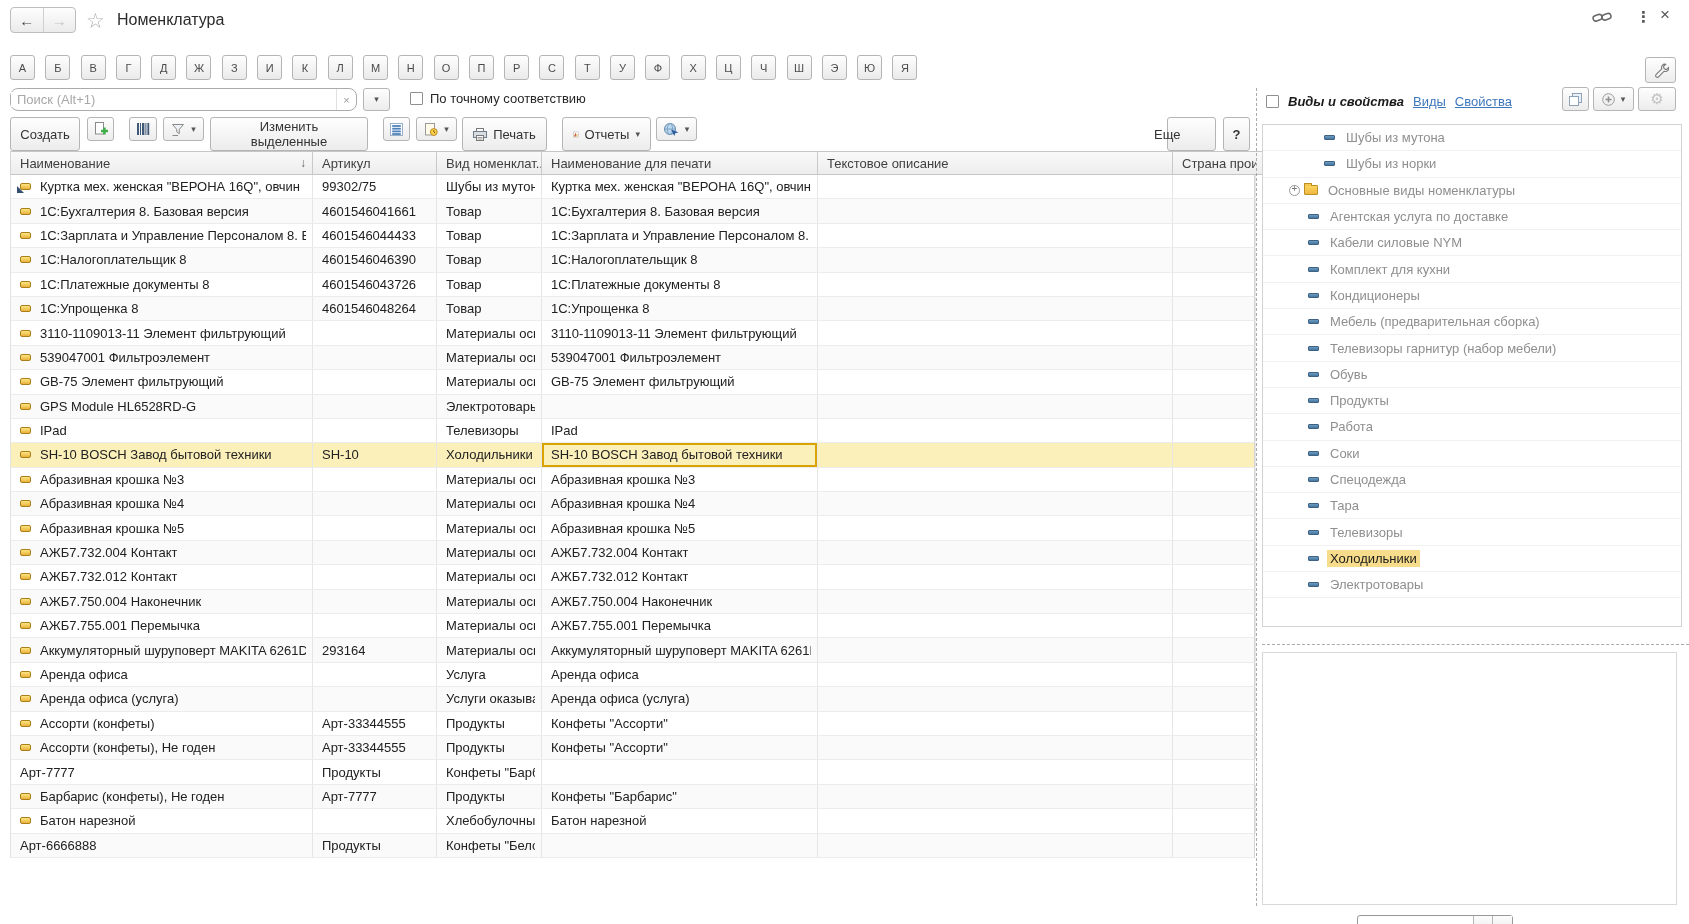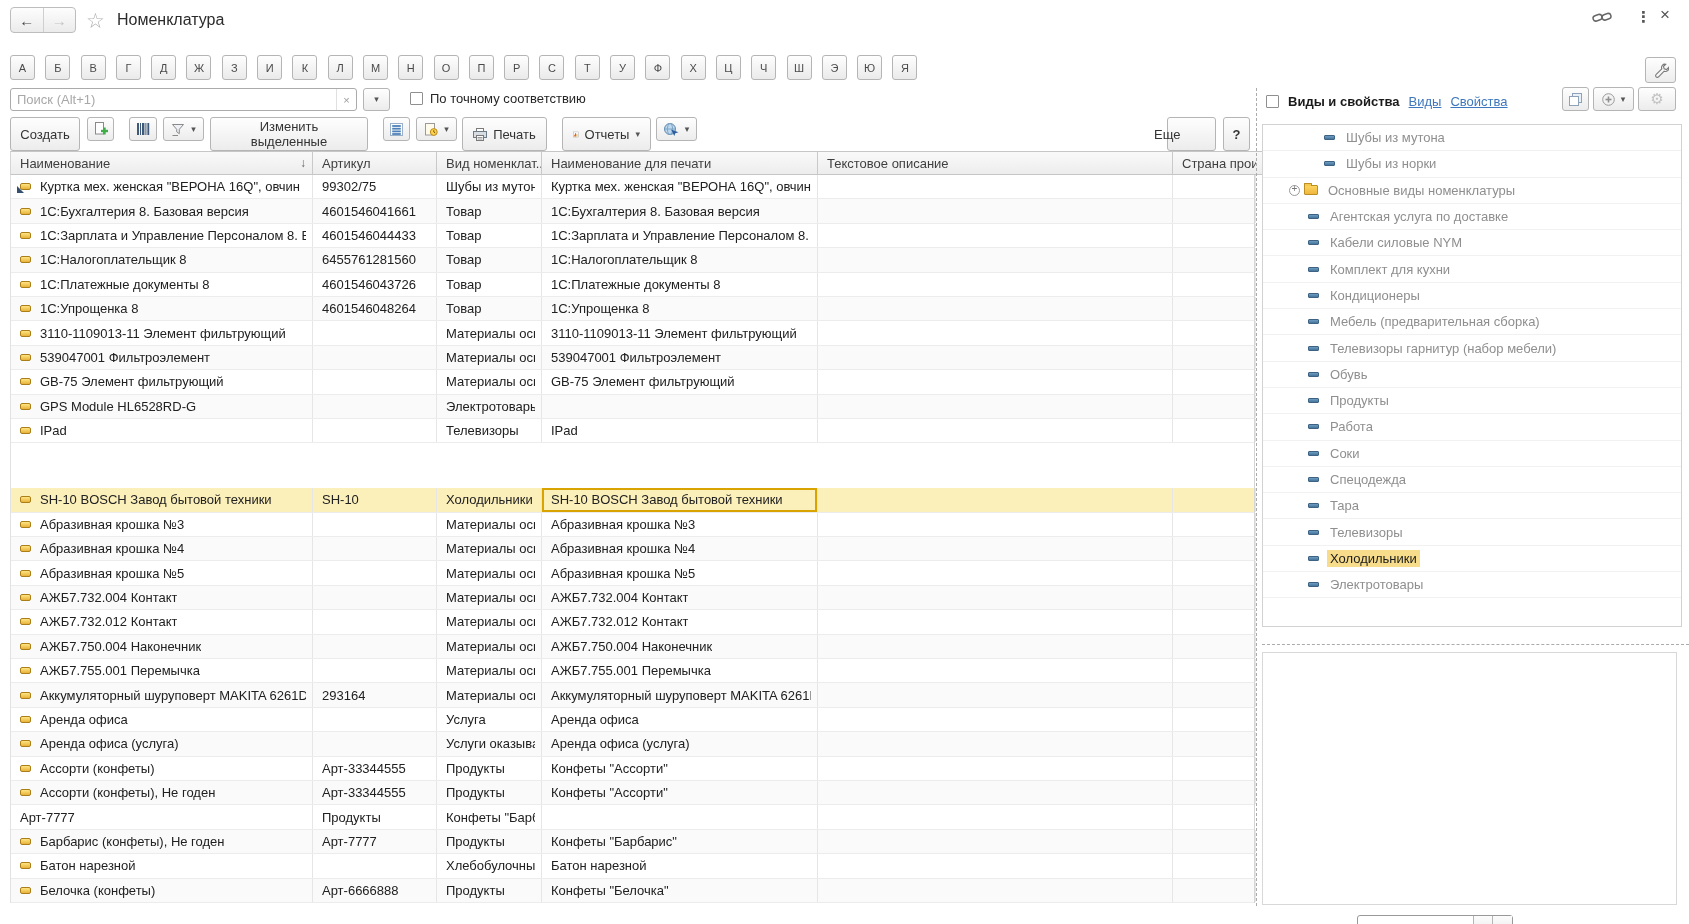--- a/index.html
+++ b/index.html
@@ -25,53 +25,53 @@
   .win-ico { position:absolute; top:9px; color:#555; }
 
   
   .alphabet { position:absolute; left:10px; top:55px; display:flex; column-gap:10.3px; }
   .abc-btn { width:25px; height:25px; border:1px solid #b5b5b5; border-radius:3px;
     background:linear-gradient(#fefefe,#eaeaea); font-size:11px; color:#4a4a4a;
     display:flex; align-items:center; justify-content:center; }
 
   
   .search-box { position:absolute; left:10px; top:88px; width:347px; height:23px; border:1px solid #ababab;
-    border-radius:3px; background:#fff; display:flex; align-items:center; }
+    border-radius:8px; background:#fff; display:flex; align-items:center; }
   .search-box input { flex:1; border:none; outline:none; padding:0 6px; font:13px "Liberation Sans",sans-serif; color:#262626; }
   .search-box input::placeholder { color:#a8a8a8; }
   .search-clear { width:20px; height:21px; display:flex; align-items:center; justify-content:center;
     color:#9b9b9b; font-size:11px; border-left:1px solid #e0e0e0; }
   .checkbox { width:13px; height:13px; border:1px solid #8f8f8f; background:#fff; border-radius:1px; display:inline-block; }
 
   
   .grid-cols { display:grid; grid-template-columns:302px 124px 105px 276px 355px 83px; }
   .thead { position:absolute; left:10px; top:151px; width:1267px; height:24px; background:linear-gradient(#f9f9f9,#ededed);
     border:1px solid #c6c6c6; border-left-color:#d5d5d5; border-right-color:#d5d5d5; }
   .th { display:flex; align-items:center; padding:0 6px 0 9px; border-right:1px solid #c9c9c9;
     color:#3f3f3f; overflow:hidden; white-space:nowrap; }
   .th:last-child { border-right:none; }
   .sort { margin-left:auto; color:#666; font-size:12px; }
   .tbody { position:absolute; left:10px; top:175px; width:1245px; border-left:1px solid #e2e2e2; border-right:1px solid #d5d5d5; }
   .tr { height:24.4px; border-bottom:1px solid #ececec; background:#fff; }
   .tr:nth-child(even) { background:#fafafa; }
-  .tr.sel { background:#fbefba;margin-top:45px; }
+  .tr.sel { background:#fbefba; }
   .td { display:flex; align-items:center; padding:0 6px 0 9px; border-right:1px solid #e6e6e6;
     overflow:hidden; white-space:nowrap; color:#212121; }
   .td .cell-text { overflow:hidden; white-space:nowrap; }
   .td.active-cell { box-shadow:inset 0 0 0 2px #d9a301; }
   .item-icon { position:relative; flex:0 0 11px; width:11px; height:7px; margin-right:9px; border-radius:2px;
     background:linear-gradient(#ffe584,#e7b23a); border:1px solid #ab7f18; }
   .item-icon.marked::after { content:""; position:absolute; left:-4px; bottom:-4px; width:0; height:0;
     border-bottom:7px solid #35506e; border-right:7px solid transparent; }
 
   
   .v-dash { position:absolute; left:1256px; top:88px; height:818px; border-left:1px dashed #ababab; }
   .h-dash { position:absolute; left:1262px; top:644px; width:427px; border-top:1px dashed #ababab; }
   .rp-header { position:absolute; left:1266px; top:90px; height:22px; display:flex; align-items:center; gap:9px; }
-  .rp-title { font-weight:bold; color:#1a1a1a; }
+  .rp-title { font-weight:bold; color:#1a1a1a;font-style:italic; }
   .rp-link { color:#3f77bc; text-decoration:underline; }
   .tree-box { position:absolute; left:1262px; top:124px; width:420px; height:503px; border:1px solid #d2d2d2; background:#fff; overflow:hidden; }
   .tree-row { height:26.3px; display:flex; align-items:center; border-bottom:1px solid #f1f1f1; color:#8f8f8f; }
   .dash-icon { flex:0 0 11px; width:11px; height:5px; border-radius:1px; margin-right:8px;
     background:linear-gradient(#6d9cc1,#46759c); border:1px solid #3d6284; }
   .d2 .dash-icon { margin-left:45px; }
   .d3 .dash-icon { margin-left:61px; }
   .expander { width:11px; height:11px; margin-left:26px; margin-right:4px; border:1px solid #9a9a9a; border-radius:50%;
     position:relative; flex:0 0 11px; }
   .expander::before { content:"+"; position:absolute; left:1.5px; top:-2.5px; font-size:10px; color:#777; }
@@ -325,21 +325,21 @@
       <div class="td">
         <span class="cell-text"></span>
       </div>
     </div>
     <div class="tr grid-cols">
       <div class="td">
         <span class="item-icon"></span>
         <span class="cell-text">1С:Налогоплательщик 8</span>
       </div>
       <div class="td">
-        <span class="cell-text">6455761281560</span>
+        <span class="cell-text">4601546046390</span>
       </div>
       <div class="td">
         <span class="cell-text">Товар</span>
       </div>
       <div class="td">
         <span class="cell-text">1С:Налогоплательщик 8</span>
       </div>
       <div class="td">
         <span class="cell-text"></span>
       </div>
@@ -820,24 +820,20 @@
         <span class="cell-text">Батон нарезной</span>
       </div>
       <div class="td">
         <span class="cell-text"></span>
       </div>
       <div class="td">
         <span class="cell-text"></span>
       </div>
     </div>
     <div class="tr grid-cols">
-      <div class="td">
-        <span class="item-icon"></span>
-        <span class="cell-text">Белочка (конфеты)</span>
-      </div>
       <div class="td">
         <span class="cell-text">Арт-6666888</span>
       </div>
       <div class="td">
         <span class="cell-text">Продукты</span>
       </div>
       <div class="td">
         <span class="cell-text">Конфеты "Белочка"</span>
       </div>
       <div class="td">

